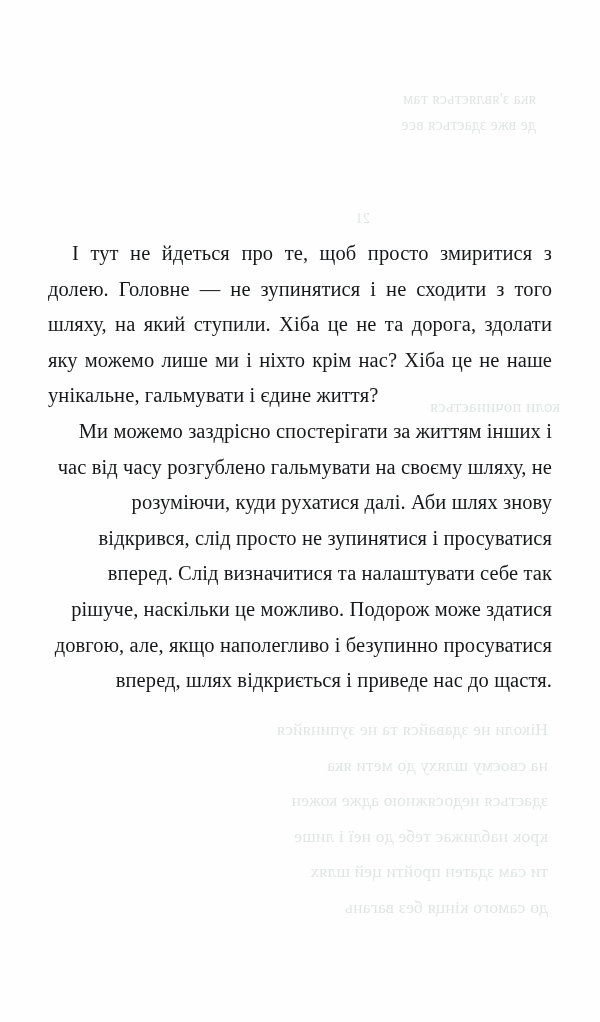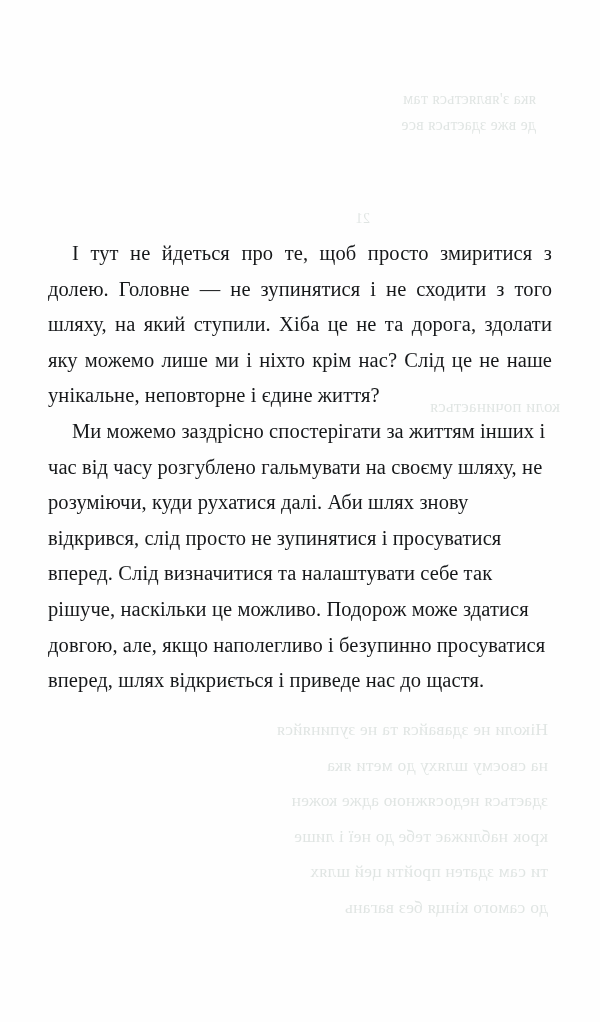--- a/index.html
+++ b/index.html
@@ -79,37 +79,37 @@
     letter-spacing: 0.1px;
     hyphens: manual;
   }
   p.para + p.para {
     margin-top: 0;
   }
   p.indent {
     text-indent: 24px;
   }
   p.last {
-    text-align: left;
+    text-align: right;
   }
 </style>
 </head>
 <body>
 
 <div class="page">
 
   <div class="bleed bleed-head">яка з'являється там
 де вже здається все</div>
   <div class="bleed bleed-small">21</div>
   <div class="bleed bleed-mid">коли починається</div>
   <div class="bleed bleed-lower">Ніколи не здавайся та не зупиняйся
 на своєму шляху до мети яка
 здається недосяжною адже кожен
 крок наближає тебе до неї і лише
 ти сам здатен пройти цей шлях
 до самого кінця без вагань</div>
 
   <div class="content">
-    <p class="para indent">І тут не йдеться про те, щоб просто змиритися з долею. Головне — не зупинятися і не сходити з того шляху, на який ступили. Хіба це не та дорога, здолати яку можемо лише ми і ніхто крім нас? Слід це не наше унікальне, неповторне і єдине життя?</p>
+    <p class="para indent">І тут не йдеться про те, щоб просто змиритися з долею. Головне — не зупинятися і не сходити з того шляху, на який ступили. Хіба це не та дорога, здолати яку можемо лише ми і ніхто крім нас? Хіба це не наше унікальне, гальмувати і єдине життя?</p>
     <p class="para indent last">Ми можемо заздрісно спостерігати за життям інших і час від часу розгублено гальмувати на своєму шляху, не розуміючи, куди рухатися далі. Аби шлях знову відкрився, слід просто не зупинятися і просуватися вперед. Слід визначитися та налаштувати себе так рішуче, наскільки це можливо. Подорож може здатися довгою, але, якщо наполегливо і безупинно просуватися вперед, шлях відкриється і приведе нас до щастя.</p>
   </div>
 
 </div>
 
 </body></html>

